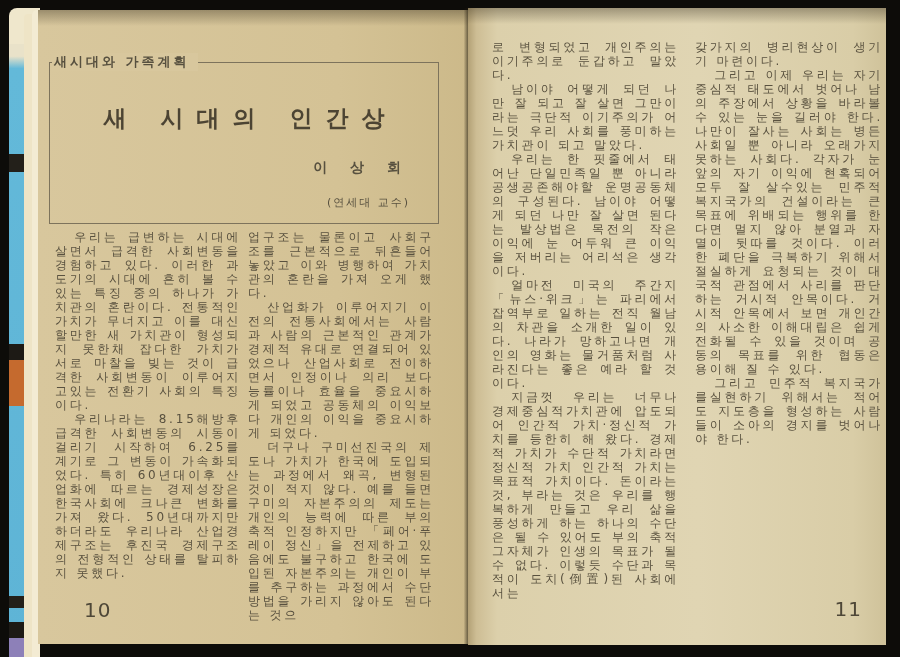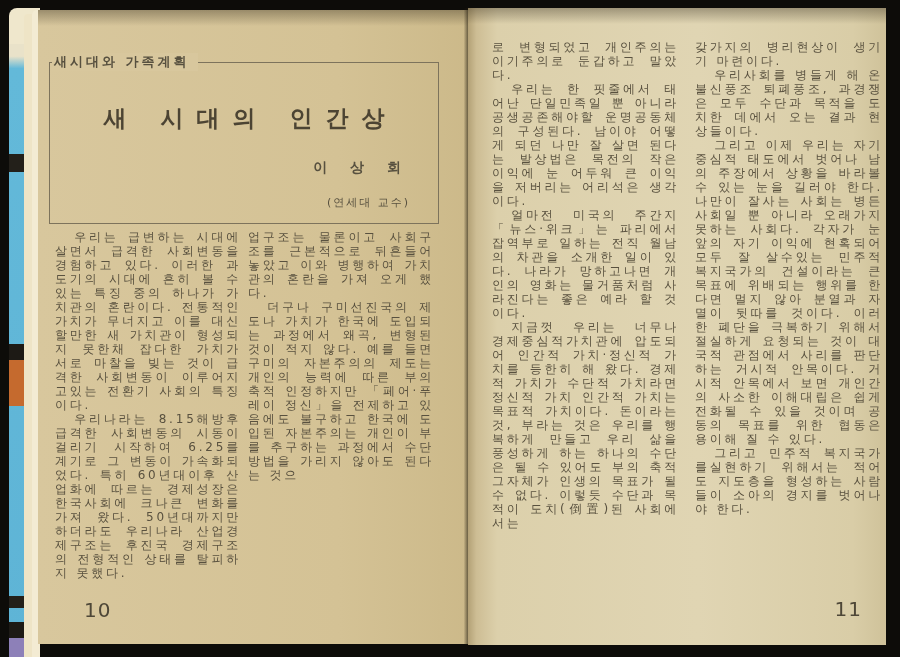--- a/index.html
+++ b/index.html
@@ -107,37 +107,38 @@
     </div>
   </div>
 
   <div class="col" id="l-col1">
     <p>우리는 급변하는 시대에 살면서 급격한 사회변동을 경험하고 있다. 이러한 과도기의 시대에 흔히 볼 수 있는 특징 중의 하나가 가치관의 혼란이다. 전통적인 가치가 무너지고 이를 대신할만한 새 가치관이 형성되지 못한채 잡다한 가치가 서로 마찰을 빚는 것이 급격한 사회변동이 이루어지고있는 전환기 사회의 특징이다.</p>
     <p>우리나라는 8.15해방후 급격한 사회변동의 시동이 걸리기 시작하여 6.25를 계기로 그 변동이 가속화되었다. 특히 60년대이후 산업화에 따르는 경제성장은 한국사회에 크나큰 변화를 가져 왔다. 50년대까지만 하더라도 우리나라 산업경제구조는 후진국 경제구조의 전형적인 상태를 탈피하지 못했다.</p>
 
   </div>
   <div class="col" id="l-col2">
     <p class="cont">업구조는 물론이고 사회구조를 근본적으로 뒤흔들어놓았고 이와 병행하여 가치관의 혼란을 가져 오게 했다.</p>
+    <p>산업화가 이루어지기 이전의 전통사회에서는 사람과 사람의 근본적인 관계가 경제적 유대로 연결되어 있었으나 산업사회로 전이하면서 인정이나 의리 보다 능률이나 효율을 중요시하게 되었고 공동체의 이익보다 개인의 이익을 중요시하게 되었다.</p>
     <p>더구나 구미선진국의 제도나 가치가 한국에 도입되는 과정에서 왜곡, 변형된 것이 적지 않다. 예를 들면 구미의 자본주의의 제도는 개인의 능력에 따른 부의 축적 인정하지만 「페어·푸레이 정신」을 전제하고 있음에도 불구하고 한국에 도입된 자본주의는 개인이 부를 추구하는 과정에서 수단방법을 가리지 않아도 된다는 것으</p>
   </div>
 
   <div class="pagenum" id="pagenum-left">10</div>
 </div>
 
 <div id="gutter"></div>
 
 <div class="page" id="page-right">
   <div class="col" id="r-col1">
     <p class="cont">로 변형되었고 개인주의는 이기주의로 둔갑하고 말았다.</p>
+    <p>남이야 어떻게 되던 나만 잘 되고 잘 살면 그만이라는 극단적 이기주의가 어느덧 우리 사회를 풍미하는 가치관이 되고 말았다.</p>
     <p>우리는 한 핏줄에서 태어난 단일민족일 뿐 아니라 공생공존해야할 운명공동체의 구성된다. 남이야 어떻게 되던 나만 잘 살면 된다는 발상법은 목전의 작은 이익에 눈 어두워 큰 이익을 저버리는 어리석은 생각이다.</p>
     <p>얼마전 미국의 주간지 「뉴스·위크」는 파리에서 잡역부로 일하는 전직 월남의 차관을 소개한 일이 있다. 나라가 망하고나면 개인의 영화는 물거품처럼 사라진다는 좋은 예라 할 것이다.</p>
     <p>지금껏 우리는 너무나 경제중심적가치관에 압도되어 인간적 가치·정신적 가치를 등한히 해 왔다. 경제적 가치가 수단적 가치라면 정신적 가치 인간적 가치는 목표적 가치이다. 돈이라는 것, 부라는 것은 우리를 행복하게 만들고 우리 삶을 풍성하게 하는 하나의 수단은 될 수 있어도 부의 축적 그자체가 인생의 목표가 될 수 없다. 이렇듯 수단과 목적이 도치(倒置)된 사회에서는</p>
   </div>
   <div class="col" id="r-col2">
     <p class="cont">갖가지의 병리현상이 생기기 마련이다.</p>
-    <p>우리사회를 병들게 해 온 불신풍조 퇴폐풍조, 과경쟁은 모두 수단과 목적을 도치한 데에서 오는 결과 현상들이다.</p>
     <p>그리고 이제 우리는 자기중심적 태도에서 벗어나 남의 주장에서 상황을 바라볼 수 있는 눈을 길러야 한다. 나만이 잘사는 사회는 병든 사회일 뿐 아니라 오래가지 못하는 사회다. 각자가 눈 앞의 자기 이익에 현혹되어 모두 잘 살수있는 민주적 복지국가의 건설이라는 큰 목표에 위배되는 행위를 한다면 멀지 않아 분열과 자멸이 뒷따를 것이다. 이러한 폐단을 극복하기 위해서 절실하게 요청되는 것이 대국적 관점에서 사리를 판단하는 거시적 안목이다. 거시적 안목에서 보면 개인간의 사소한 이해대립은 쉽게 전화될 수 있을 것이며 공동의 목표를 위한 협동은 용이해 질 수 있다.</p>
     <p>그리고 민주적 복지국가를실현하기 위해서는 적어도 지도층을 형성하는 사람들이 소아의 경지를 벗어나야 한다.</p>
 
   </div>
 
   <div class="pagenum" id="pagenum-right">11</div>
 </div>
 
 </body></html>

